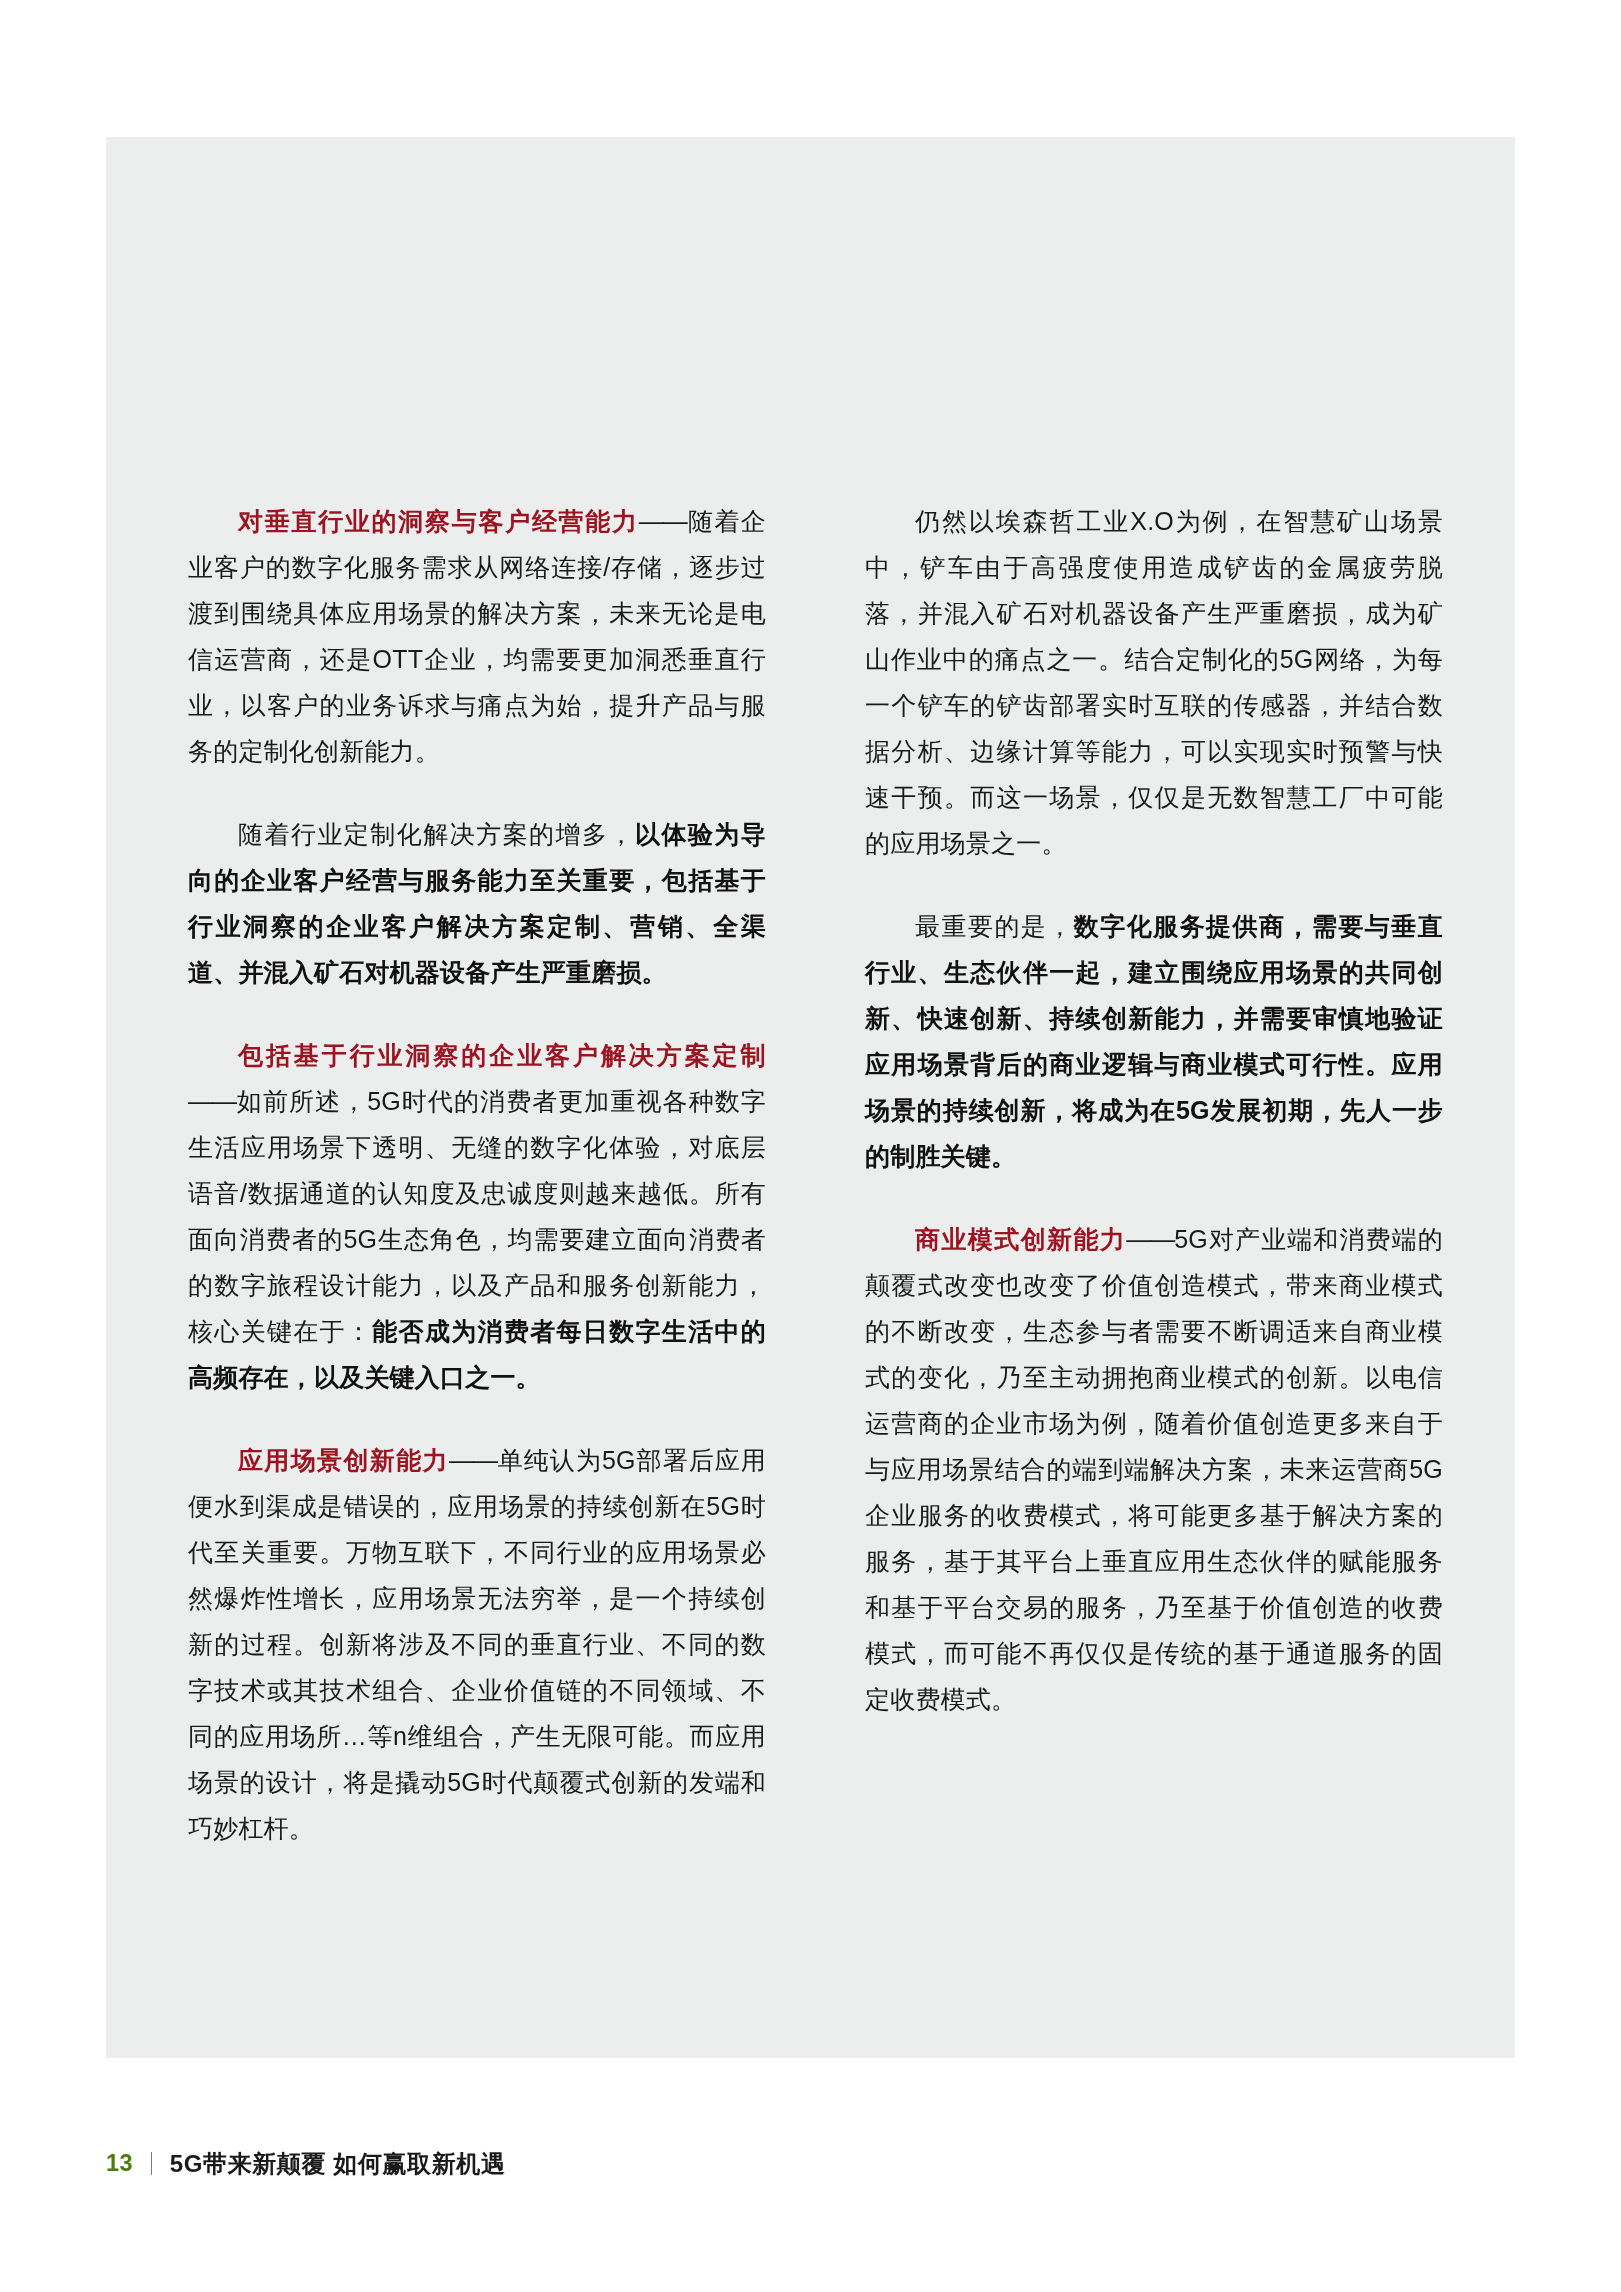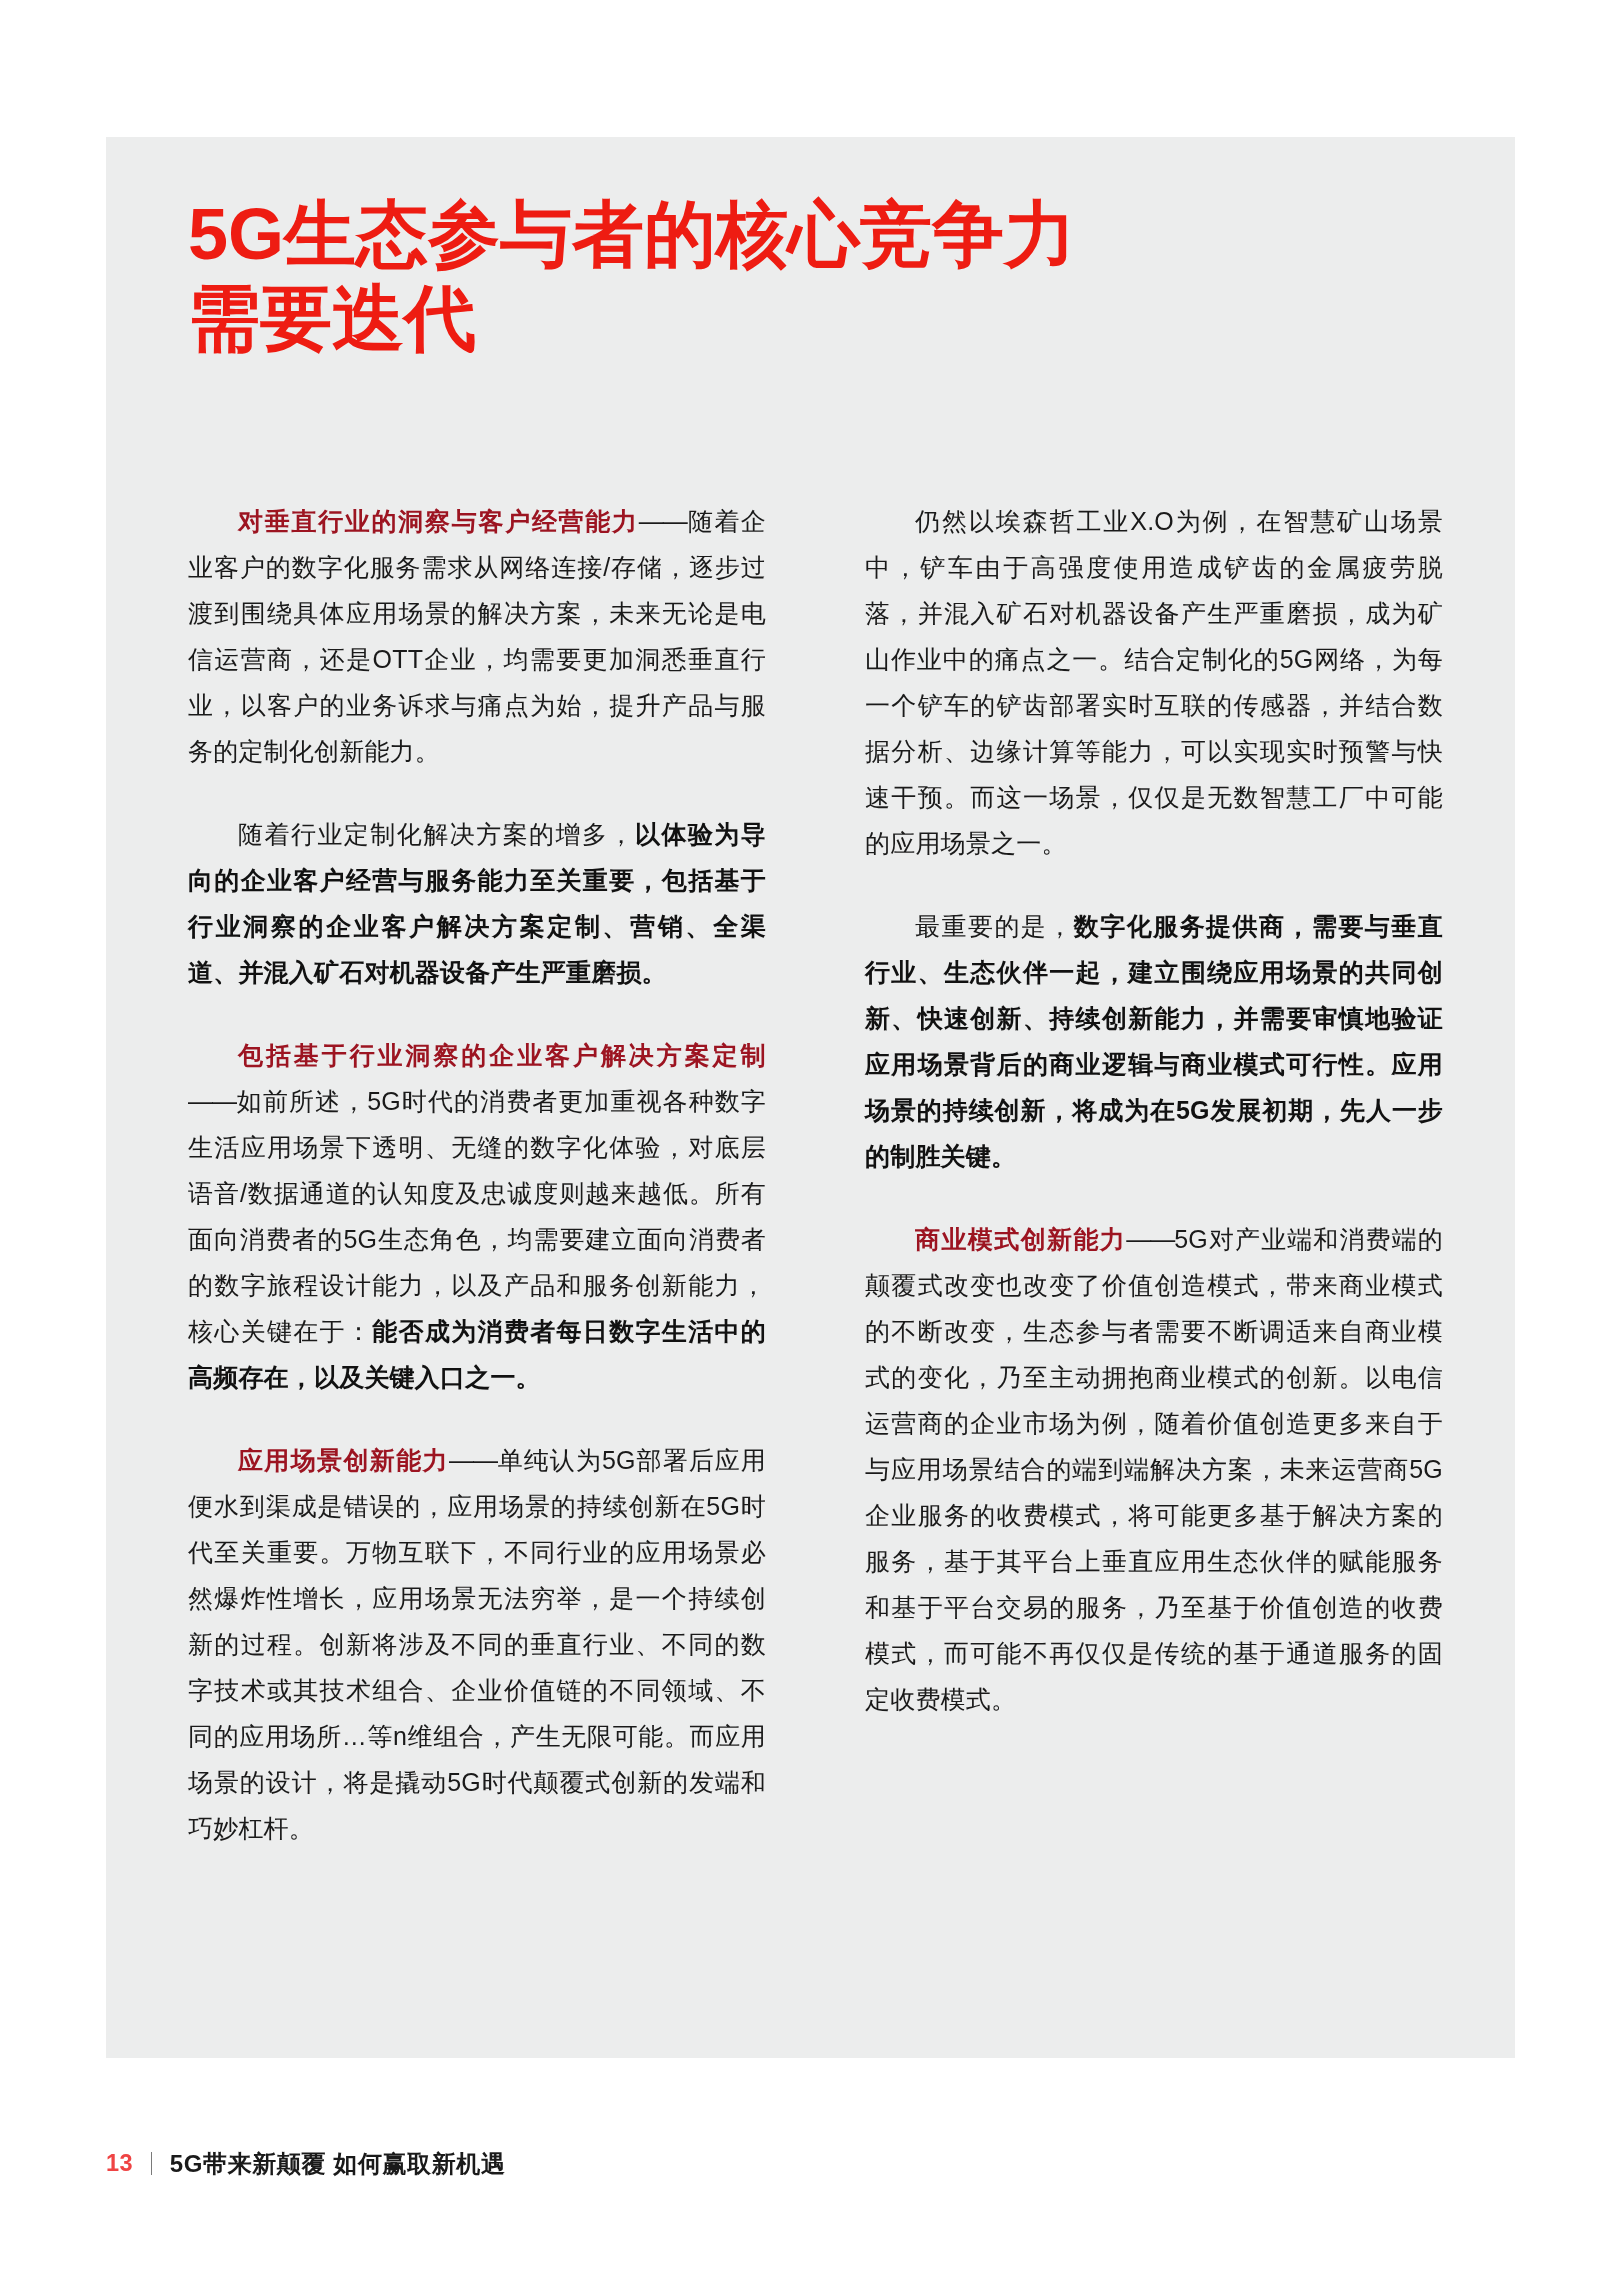--- a/index.html
+++ b/index.html
@@ -100,21 +100,21 @@
     position: absolute;
     left: 106px;
     top: 2147px;
     display: flex;
     align-items: center;
     height: 33px;
   }
   .footer .pagenum {
     font-size: 23.5px;
     font-weight: 700;
-    color: #ef4444;
+    color: #4d7c0f;
     letter-spacing: 0.5px;
   }
   .footer .sep {
     display: inline-block;
     width: 1.5px;
     height: 23.5px;
     background: #7a7a7a;
     margin: 0 17.6px;
   }
   .footer .ftext {
@@ -124,24 +124,20 @@
     font-weight: bold;
   }
 </style>
 </head>
 <body>
 
 <div class="page">
 
   <div class="panel"></div>
 
-  <div class="title-block">
-    <div class="title-line">5G生态参与者的核心竞争力</div>
-    <div class="title-line">需要迭代</div>
-  </div>
 
   <div class="columns">
 
     <div class="col">
 
       <p class="para indent"><span class="lead">对垂直行业的洞察与客户经营能力</span><span class="dash">——</span><span>随着企业客户的数字化服务需求从网络连接/存储，逐步过渡到围绕具体应用场景的解决方案，未来无论是电信运营商，还是OTT企业，均需要更加洞悉垂直行业，以客户的业务诉求与痛点为始，提升产品与服务的定制化创新能力。</span></p>
 
       <p class="para indent"><span>随着行业定制化解决方案的增多，</span><span class="bold">以体验为导向的企业客户经营与服务能力至关重要，包括基于行业洞察的企业客户解决方案定制、营销、全渠道、并混入矿石对机器设备产生严重磨损。</span></p>
 
       <p class="para indent"><span class="lead">包括基于行业洞察的企业客户解决方案定制</span><span class="dash">——</span><span>如前所述，5G时代的消费者更加重视各种数字生活应用场景下透明、无缝的数字化体验，对底层语音/数据通道的认知度及忠诚度则越来越低。所有面向消费者的5G生态角色，均需要建立面向消费者的数字旅程设计能力，以及产品和服务创新能力，核心关键在于：</span><span class="bold">能否成为消费者每日数字生活中的高频存在，以及关键入口之一。</span></p>

